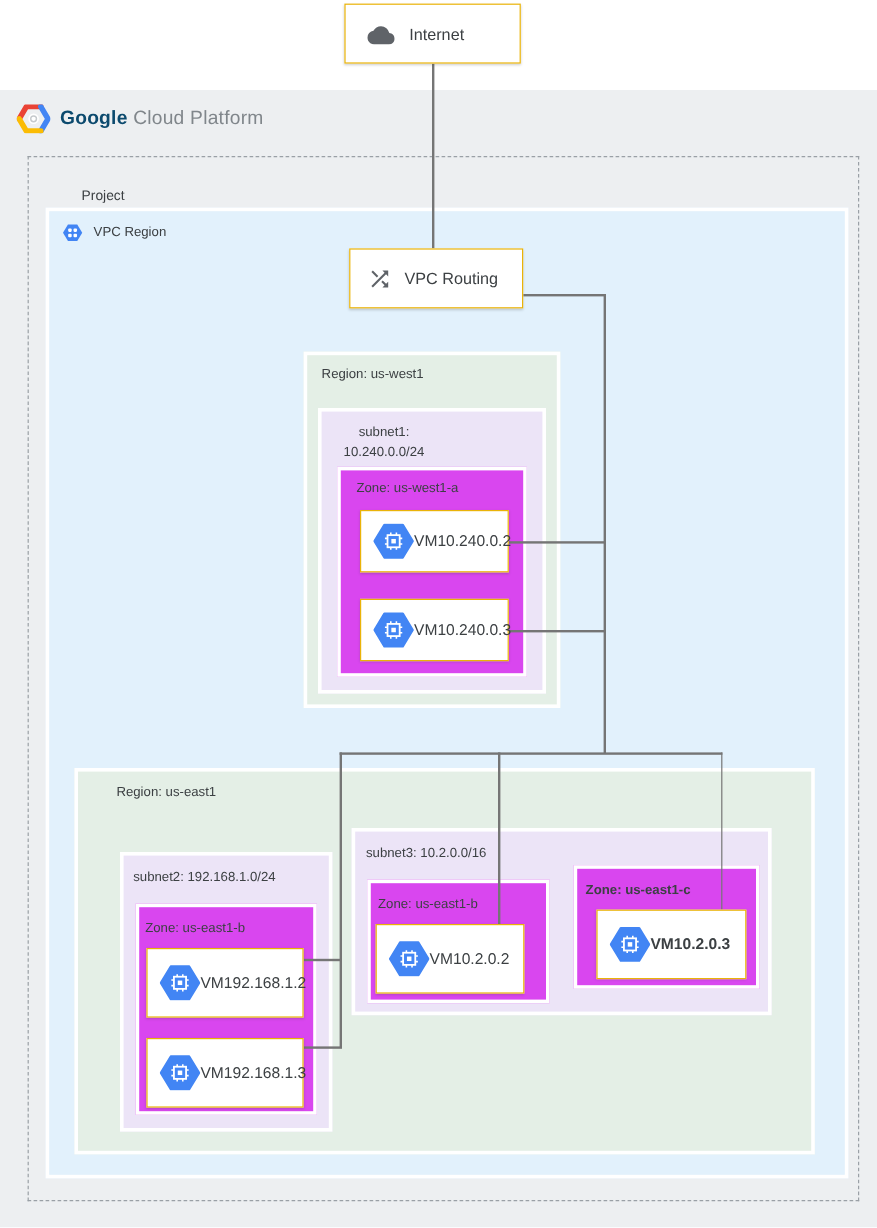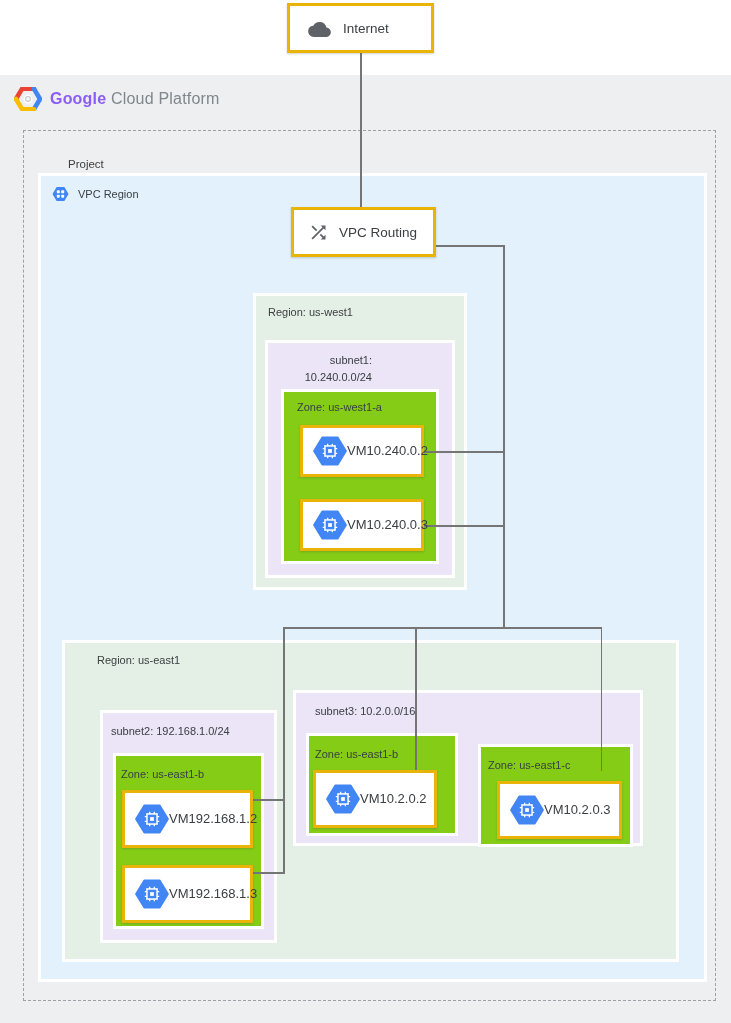--- a/index.html
+++ b/index.html
@@ -6,36 +6,36 @@
   .canvas{position:relative;width:731px;height:1023px;background:#ffffff;
           font-family:"Liberation Sans",sans-serif;color:#3c4043;overflow:hidden;}
   .gray-band{position:absolute;left:0;top:75px;width:731px;height:948px;background:#edeff1;}
   .project-border{position:absolute;left:23px;top:130px;width:693px;height:871px;
                   border:1px dashed #9aa0a6;box-sizing:border-box;}
   .project-label{position:absolute;left:12px;top:27px;font-size:11.5px;color:#3c4043;margin-left:32px;}
   .zone-box,.subnet-box,.region-box,.vpc-box{position:absolute;box-sizing:border-box;border:3px solid #ffffff;}
   .vpc-box{background:#e2f1fc;left:38px;top:173px;width:669px;height:809px;}
   .region-box{background:#e4efe6;}
   .subnet-box{background:#ece4f7;}
-  .zone-box{background:#84cc16;}
+  .zone-box{background:#d946ef;}
   .box-label{position:absolute;font-size:11px;color:#3c4043;white-space:nowrap;}
-  .subnet1-label{position:absolute;left:0;top:9px;width:104px;text-align:right;
+  .subnet1-label{position:absolute;left:0;top:9px;width:104px;text-align:center;
                  font-size:11px;line-height:1.5;color:#3c4043;}
-  .node{position:absolute;background:#fff;border:3px solid #eab308;box-sizing:border-box;
+  .node{position:absolute;background:#fff;border:1px solid #eab308;box-sizing:border-box;
         box-shadow:0 1px 2px rgba(60,64,67,.25);display:flex;align-items:center;z-index:3;}
   .net-node{padding-left:18px;gap:12px;font-size:13.5px;color:#3c4043;}
   .vm-node{padding-left:10px;}
   .vm-text{flex:1;text-align:center;font-size:13px;line-height:1.4;color:#3c4043;
            display:flex;flex-direction:row;margin-right:4px;}
   .line{position:absolute;background:#757575;z-index:2;}
   .vline{width:1.5px;}
   .hline{height:1.5px;}
   .logo{position:absolute;left:14px;top:87px;display:flex;align-items:center;gap:8px;}
   .logo-text{font-size:16px;letter-spacing:.2px;}
-  .logo-text .g{color:#8b5cf6;font-weight:600;}
+  .logo-text .g{color:#0c4a6e;font-weight:600;}
   .logo-text .c{color:#80868b;font-weight:400;}
   .vpc-label{position:absolute;left:11px;top:10px;display:flex;align-items:center;gap:9px;
              font-size:11px;color:#3c4043;}
   svg{display:block;}
 </style>
 </head>
 <body>
 
 <div class="canvas">
 
@@ -152,42 +152,42 @@
             </span>
             <span class="vm-text">
               <span>VM</span>
               <span>192.168.1.3</span>
             </span>
           </div>
         </div>
       </div>
 
       <div class="subnet-box" style="left:228px;top:47px;width:350px;height:156px;">
-        <span class="box-label" style="left:9px;top:12px;margin-left:10px;">subnet3: 10.2.0.0/16</span>
+        <span class="box-label" style="left:9px;top:12px;">subnet3: 10.2.0.0/16</span>
 
         <div class="zone-box" style="left:10px;top:40px;width:152px;height:103px;">
           <span class="box-label" style="left:6px;top:12px;">Zone: us-east1-b</span>
 
           <div class="node vm-node" style="left:4px;top:34px;width:124px;height:58px;">
             <span>
               <svg width="34" height="30" viewBox="0 0 36 32">
                 <polygon points="1,16 9.8,1.5 26.2,1.5 35,16 26.2,30.5 9.8,30.5" fill="#4285f4" stroke="#4285f4" stroke-width="2" stroke-linejoin="round"></polygon>
                 <rect x="12.6" y="10.6" width="10.8" height="10.8" fill="none" stroke="#fff" stroke-width="1.6"></rect>
                 <rect x="16" y="14" width="4" height="4" fill="#fff"></rect>
                 <path d="M15.5,8.3v2.3 M20.5,8.3v2.3 M15.5,21.4v2.3 M20.5,21.4v2.3 M10.3,13.5h2.3 M10.3,18.5h2.3 M23.4,13.5h2.3 M23.4,18.5h2.3" stroke="#fff" stroke-width="1.4"></path>
               </svg>
             </span>
             <span class="vm-text">
               <span>VM</span>
               <span>10.2.0.2</span>
             </span>
           </div>
         </div>
 
-        <div class="zone-box" style="left:182px;top:51px;width:155px;height:103px;">
+        <div class="zone-box" style="left:182px;top:28px;width:155px;height:103px;font-weight:bold;">
           <span class="box-label" style="left:7px;top:12px;">Zone: us-east1-c</span>
 
           <div class="node vm-node" style="left:16px;top:34px;width:125px;height:58px;">
             <span>
               <svg width="34" height="30" viewBox="0 0 36 32">
                 <polygon points="1,16 9.8,1.5 26.2,1.5 35,16 26.2,30.5 9.8,30.5" fill="#4285f4" stroke="#4285f4" stroke-width="2" stroke-linejoin="round"></polygon>
                 <rect x="12.6" y="10.6" width="10.8" height="10.8" fill="none" stroke="#fff" stroke-width="1.6"></rect>
                 <rect x="16" y="14" width="4" height="4" fill="#fff"></rect>
                 <path d="M15.5,8.3v2.3 M20.5,8.3v2.3 M15.5,21.4v2.3 M20.5,21.4v2.3 M10.3,13.5h2.3 M10.3,18.5h2.3 M23.4,13.5h2.3 M23.4,18.5h2.3" stroke="#fff" stroke-width="1.4"></path>
               </svg>

